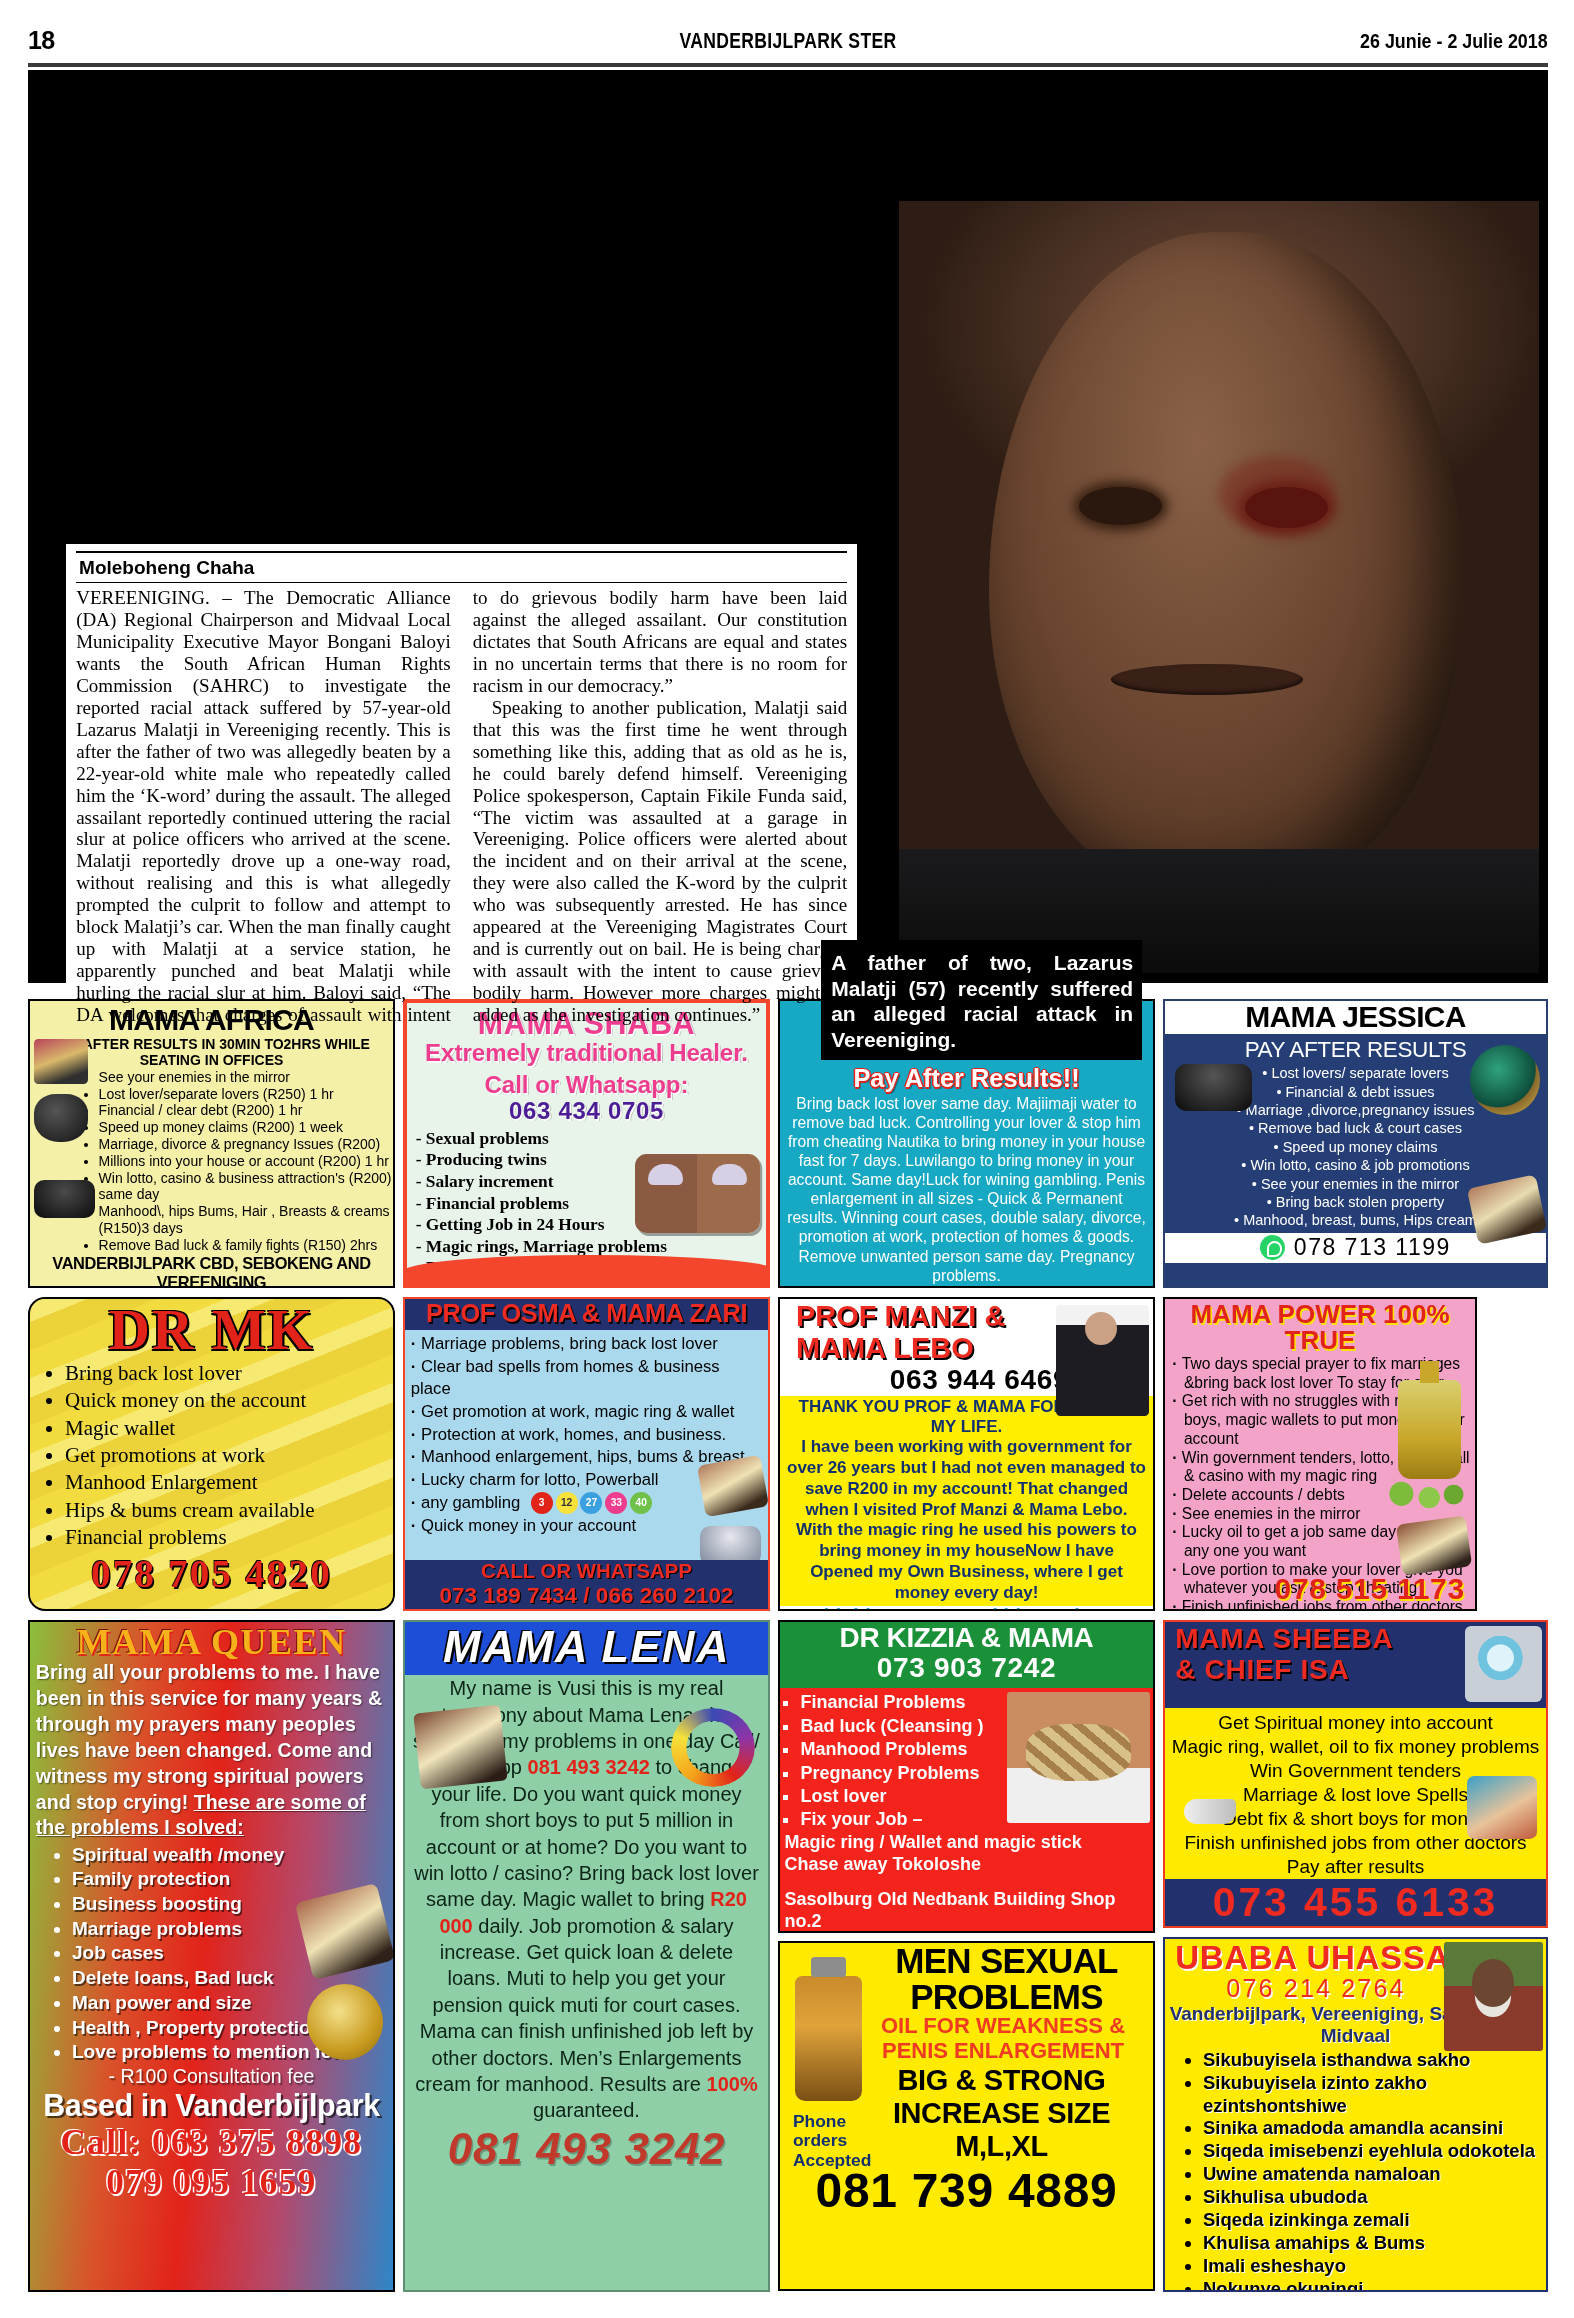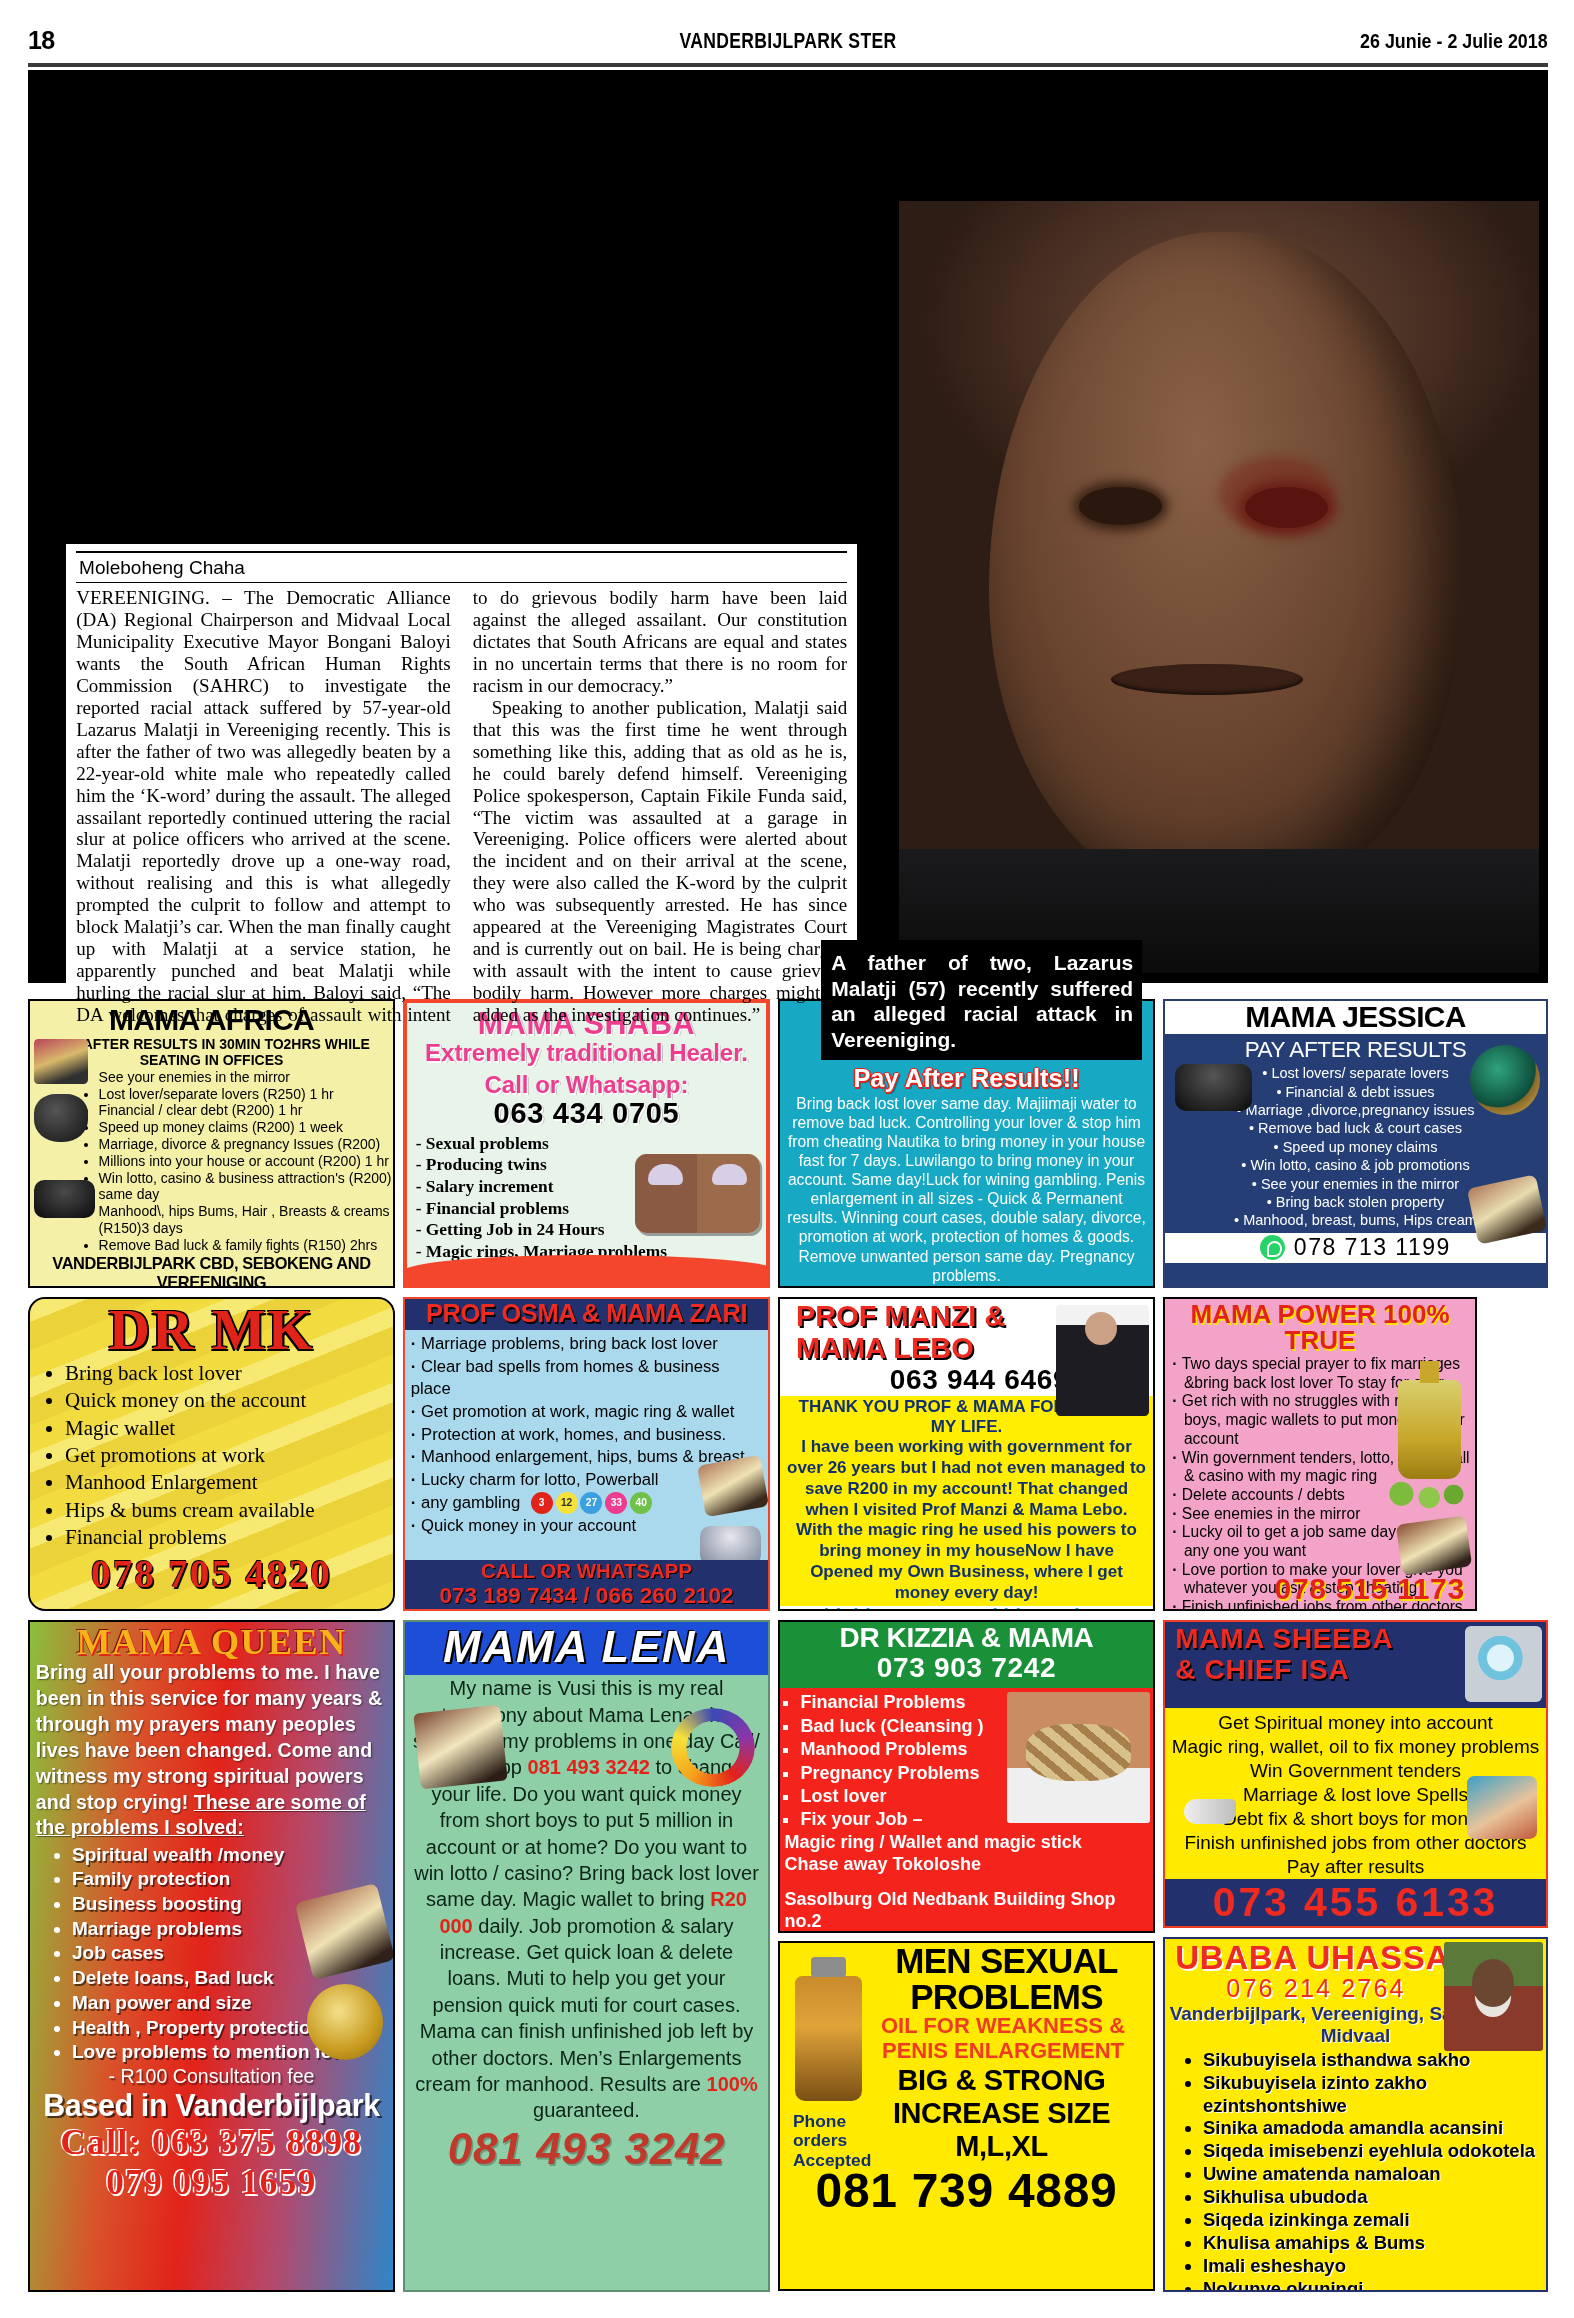--- a/index.html
+++ b/index.html
@@ -31,21 +31,21 @@
   .ph-eyeL{position:absolute;left:28%;top:37%;width:13%;height:5%;border-radius:50%;background:#2a170e;box-shadow:0 0 10.2px 5.8px #3a2213;}
   .ph-eyeR{position:absolute;left:54%;top:37%;width:13%;height:5.4%;border-radius:50%;background:#5a1410;box-shadow:0 0 11.6px 7.3px #6b2016;}
   .ph-swell{position:absolute;left:50%;top:33%;width:18%;height:10%;border-radius:50%;background:rgba(120,40,30,.55);filter:blur(5.1px);}
   .ph-mouth{position:absolute;left:33%;top:60%;width:30%;height:4%;border-radius:50%;background:#3a2117;box-shadow:inset 0 -2.2px 4.4px rgba(0,0,0,.6);}
   .ph-shirt{position:absolute;left:0;bottom:0;width:100%;height:16%;background:linear-gradient(180deg,#1b1b1d,#0b0b0c);}
 
   .caption{position:absolute;left:793px;top:870px;width:302px;min-height:102px;background:#000;color:#fff;
     font-size:21px;line-height:1.22;font-weight:bold;padding:10.2px 8.7px 7.3px 10.2px;z-index:5;text-align:justify;}
 
   .artbox{position:absolute;left:38px;top:474px;width:771px;height:426px;background:#fff;z-index:3;padding:7.3px 10.2px 5.8px 10.2px;}
-  .byline{font-size:19px;font-weight:normal;font-family:"Liberation Sans",sans-serif;
+  .byline{font-size:19px;font-weight:bold;font-family:"Liberation Sans",sans-serif;
     border-top:2.9px solid #000;border-bottom:1.5px solid #000;padding:3.6px 0 2.9px 2.9px;margin-bottom:4.4px;}
   .cols{column-count:2;column-gap:22px;column-rule:0;}
   .cols p{margin:0;font-family:"Liberation Serif",serif;font-size:19px;line-height:1.155;text-align:justify;
     -webkit-hyphens:auto;hyphens:auto;}
   .cols p.ind{text-indent:19px;}
 
   
   .ads{position:absolute;left:28px;top:999px;width:1520px;height:1301px;}
   .ad{position:absolute;box-sizing:border-box;overflow:hidden;border:2.2px solid #000;}
 
@@ -68,21 +68,21 @@
   #af3{top:179px;width:61px;height:38px;background:radial-gradient(ellipse at 50% 30%,#4a4a4a,#0a0a0a);border-radius:10.2px;}
 
   
   #ad-shaba{left:375px;top:0;width:367px;height:289px;background:#e8f3ea;border:4.4px solid #f4462d;}
   #ad-shaba .ttl{font-size:30.5px;color:#ee3d8e;letter-spacing:0.7px;padding-top:5px;
     text-shadow:1.5px 1.5px 0 #fff,2.2px 2.2px 0 rgba(0,0,0,.25);}
   #ad-shaba .ttl2{font-size:24px;color:#ee3d8e;text-align:center;font-weight:bold;
     text-shadow:1.5px 1.5px 0 #fff,2.2px 2.2px 0 rgba(0,0,0,.25);}
   #ad-shaba .cw{font-size:24px;color:#ee3d8e;text-align:center;font-weight:bold;line-height:1.06;padding-top:4.4px;
     text-shadow:1.5px 1.5px 0 #fff,2.2px 2.2px 0 rgba(0,0,0,.25);}
-  #ad-shaba .num{font-size:29px;color:#000000;text-align:center;font-weight:bold;letter-spacing:0.7px;
+  #ad-shaba .num{font-size:24px;color:#4c1d95;text-align:center;font-weight:bold;letter-spacing:0.7px;
     text-shadow:1.5px 1.5px 0 #fff,2.2px 2.2px 0 rgba(0,0,0,.25);}
   #ad-shaba ul{font-family:"Liberation Serif",serif;font-weight:bold;font-size:17.4px;line-height:1.24;padding-left:8.7px;margin-top:2.9px;}
   .twins{position:absolute;right:5.8px;top:151px;width:125px;height:79px;border-radius:11.6px;
     background:linear-gradient(90deg,#8a5a42 0 50%,#9b6b4c 50% 100%);box-shadow:2.2px 2.9px 0 rgba(0,0,0,.35);}
   .twins:before,.twins:after{content:"";position:absolute;top:10.2px;width:35px;height:20.4px;border-radius:17.4px 17.4px 5.8px 5.8px;background:#d7cfe6;}
   .twins:before{left:13px;} .twins:after{right:13px;}
   .shaba-swoosh{position:absolute;left:-4.4px;bottom:-4.4px;width:376px;height:33px;background:#f4462d;border-radius:60% 60% 0 0;}
 
   
   #ad-abu{left:750px;top:0;width:377px;height:289px;background:#17a8c4;}

